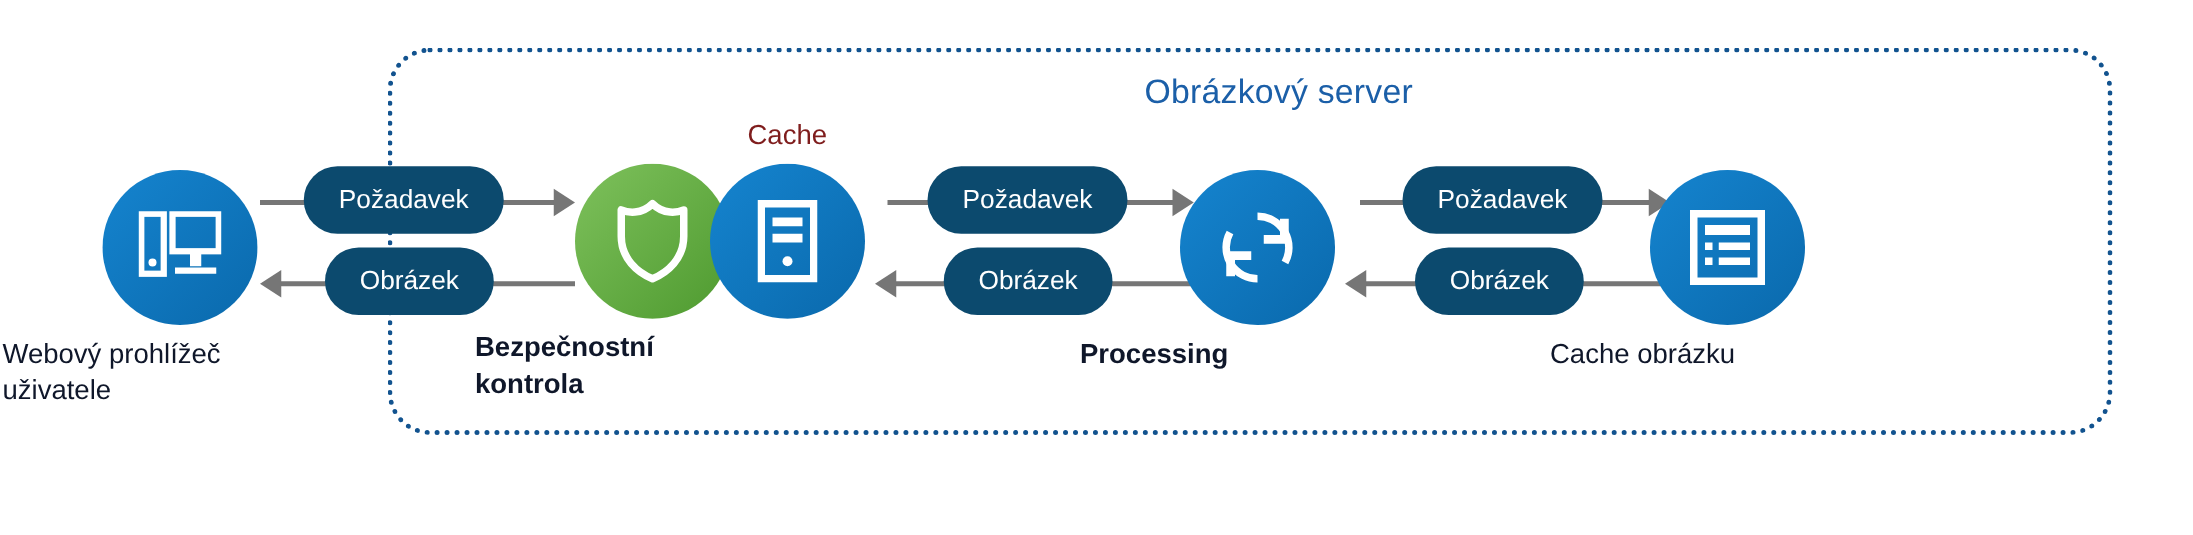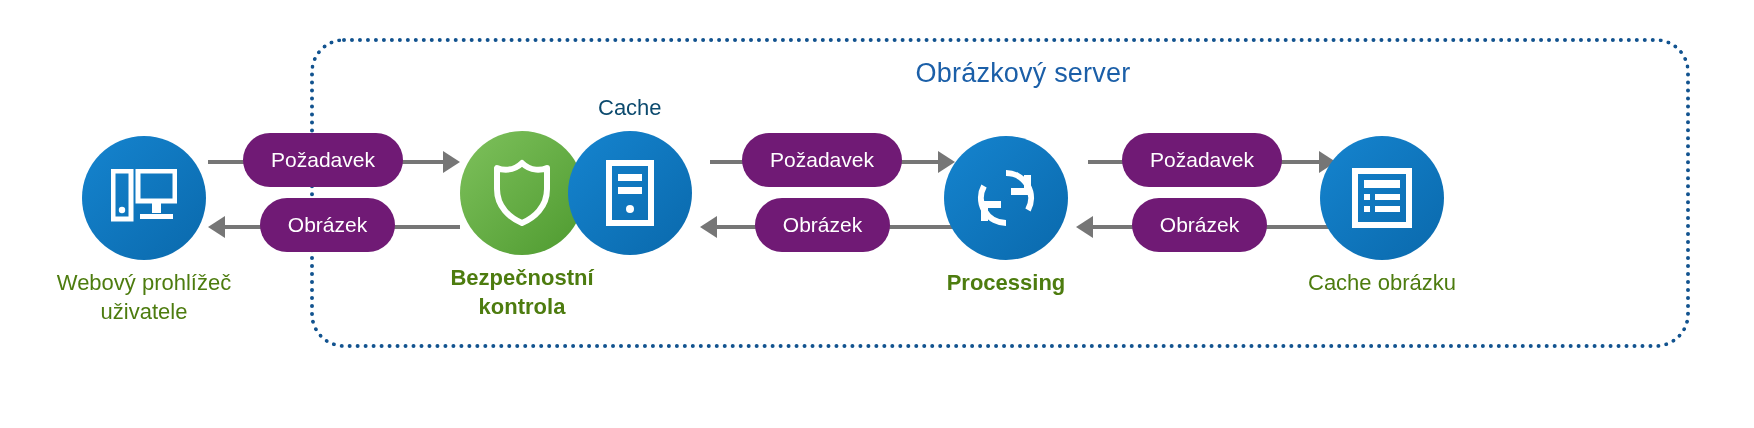--- a/index.html
+++ b/index.html
@@ -71,50 +71,50 @@
     background: #6cb33f;
     background-image: linear-gradient(135deg, #7ec15c 0%, #4e9a2f 100%);
   }
   .circle svg { display: block; }
 
   .node-label {
     position: absolute;
     top: 132px;
     left: -80px;
     width: 284px;
-    text-align: center;
+    text-align: left;
     font-size: 22px;
-    color: #4d7c0f;
+    color: #0f172a;
     line-height: 29px;
     white-space: pre-line;
   }
   .cache-label {
     position: absolute;
     font-size: 22px;
-    color: #0c4a6e;
+    color: #7f1d1d;
     white-space: nowrap;
   }
 
   
   .conn {
     position: absolute;
     height: 60px;
   }
   .conn .line {
     position: absolute;
     top: 27px;
     height: 4px;
     background: #767676;
   }
   .pill {
     position: absolute;
     top: 0;
     height: 54px;
     border-radius: 27px;
-    background: #701a75;
+    background: #0c4a6e;
     color: #ffffff;
     font-size: 21px;
     display: flex;
     align-items: center;
     justify-content: center;
     padding: 0 18px;
     box-sizing: border-box;
     white-space: nowrap;
   }
   .arrow {

